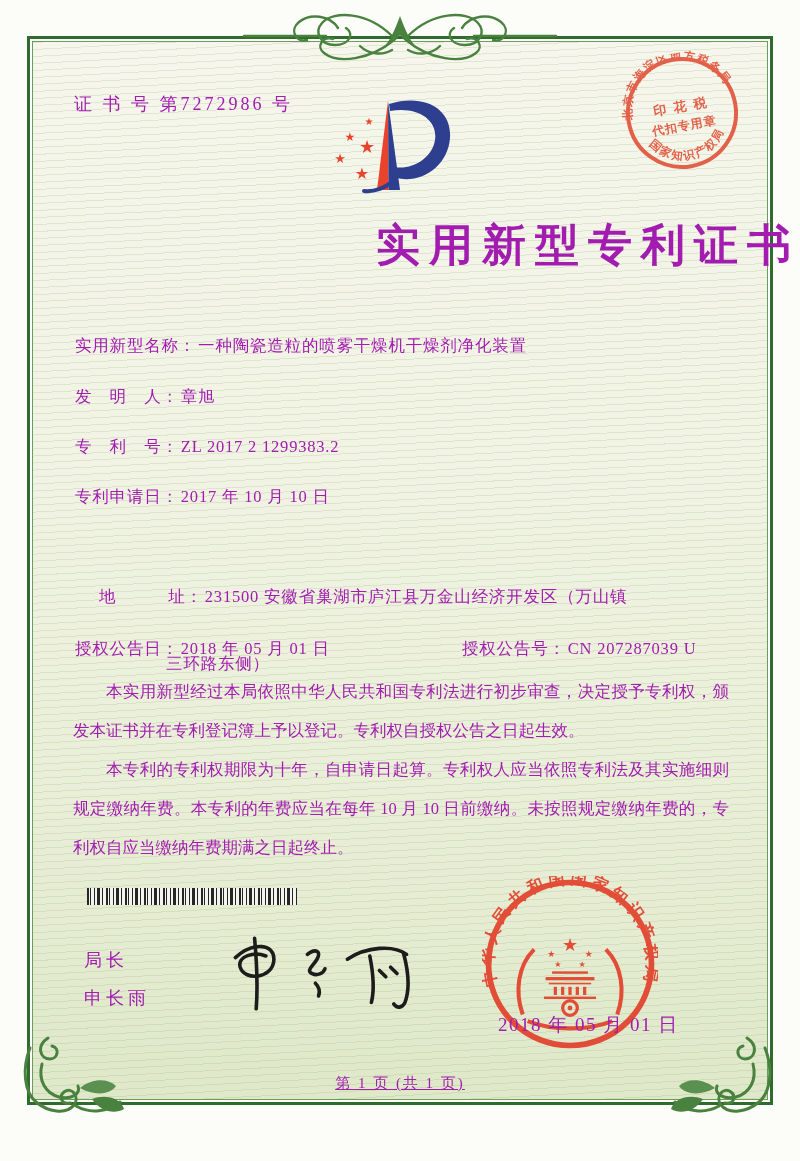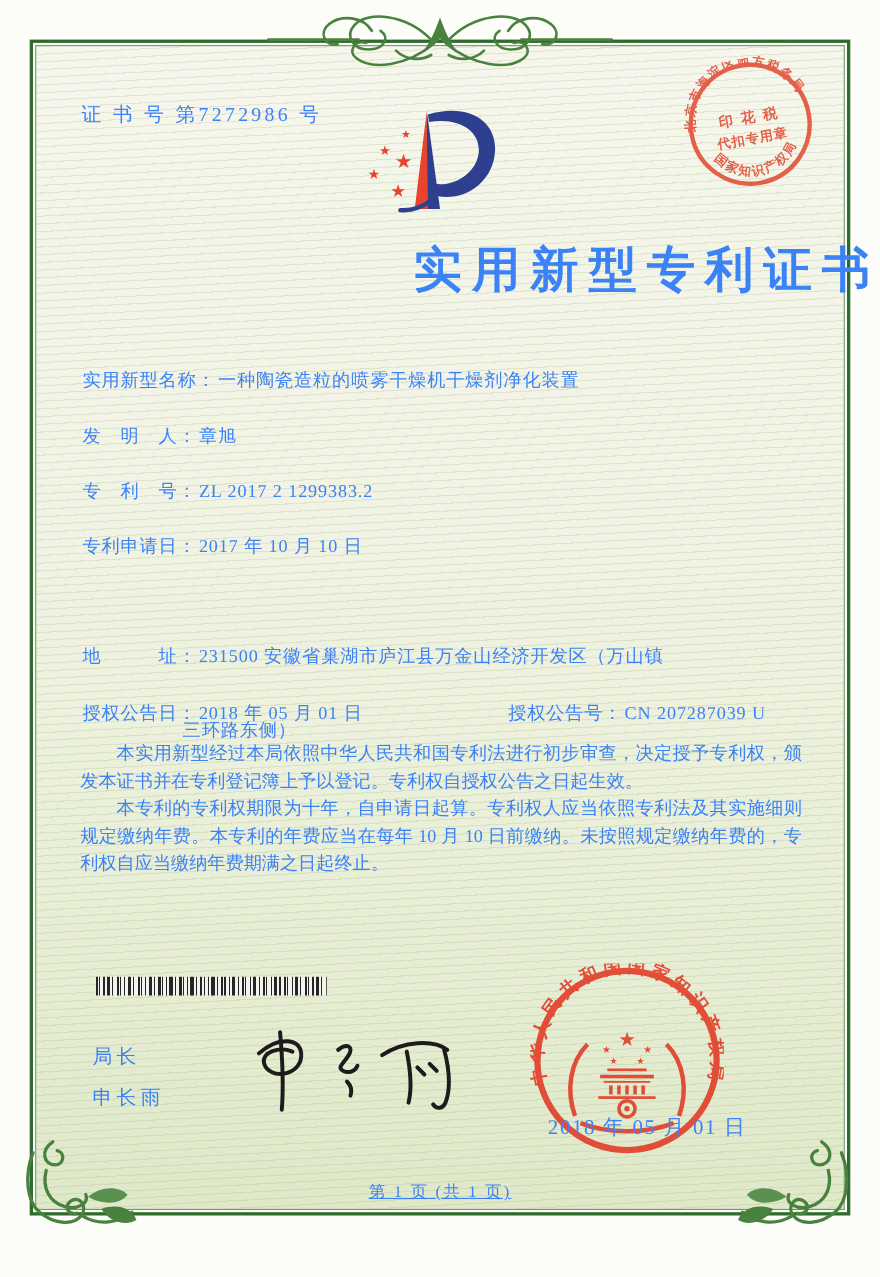--- a/index.html
+++ b/index.html
@@ -1,34 +1,34 @@
 <!DOCTYPE html>
 <html><head>
 <meta charset="utf-8">
 <style>
   html,body{margin:0;padding:0;background:#ffffff;}
   .page{position:relative;width:800px;height:1161px;background:#fcfcf9;overflow:hidden;
-        font-family:"Liberation Serif","DejaVu Serif",serif;color:#3b82f6;}
+        font-family:"Liberation Serif","DejaVu Serif",serif;color:#a21caf;}
   .abs{position:absolute;}
   
   .frame-outer{position:absolute;left:27px;top:36px;width:746px;height:1069px;
                box-sizing:border-box;border:3px solid #2e6b2c;}
   .frame-inner{position:absolute;left:2px;top:2px;right:2px;bottom:2px;
                border:1px solid #6c9a5f;
                background:
                  repeating-linear-gradient(177deg, rgba(140,170,105,0.20) 0 1px, rgba(0,0,0,0) 1px 7px),
                  linear-gradient(180deg,#f6f6ec 0%,#f1f3e4 40%,#e8eed6 75%,#dfe8c9 100%);}
   .cert-no{position:absolute;left:74px;top:92px;font-size:18px;letter-spacing:3px;}
   .title{position:absolute;left:0;top:216px;width:100%;text-align:right;
          font-size:44px;font-weight:600;letter-spacing:9px;}
   .field{position:absolute;left:75px;font-size:16.5px;letter-spacing:0.8px;white-space:nowrap;}
   .field .flabel{margin-right:2px;}
   .addr2{position:absolute;left:166px;font-size:16.5px;letter-spacing:0.8px;}
   .paras{position:absolute;left:73px;top:672px;width:656px;font-size:16.5px;
-         line-height:25px;text-align:justify;}
+         line-height:39px;text-align:justify;}
   .paras p{margin:0;text-indent:2em;}
   .barcode{position:absolute;left:87px;top:888px;width:210px;height:17px;
            background:repeating-linear-gradient(90deg,
              #262626 0 2px,#f4f4ee 2px 3px,#262626 3px 4px,#f4f4ee 4px 7px,
              #262626 7px 8px,#f4f4ee 8px 10px,#262626 10px 13px,#f4f4ee 13px 15px,
              #262626 15px 16px,#f4f4ee 16px 19px);}
   .sig-label{position:absolute;left:84px;font-size:18px;letter-spacing:4px;
              font-family:"Liberation Sans","DejaVu Sans",sans-serif;}
   .seal-wrap{position:absolute;left:482px;top:876px;width:176px;height:176px;opacity:0.9;}
   .stamp-wrap{position:absolute;left:622px;top:53px;width:120px;height:120px;
@@ -114,21 +114,21 @@
   </div>
   <div class="field" style="top:386px;">
     <span class="flabel">发　明　人：</span><span class="fvalue">章旭</span>
   </div>
   <div class="field" style="top:436px;">
     <span class="flabel">专　利　号：</span><span class="fvalue">ZL 2017 2 1299383.2</span>
   </div>
   <div class="field" style="top:486px;">
     <span class="flabel">专利申请日：</span><span class="fvalue">2017 年 10 月 10 日</span>
   </div>
-  <div class="field" style="top:586px;">
+  <div class="field" style="top:586px;margin-left:24px;">
     <span class="flabel">地　　　址：</span><span class="fvalue">231500 安徽省巢湖市庐江县万金山经济开发区（万山镇</span>
   </div>
   <div class="addr2" style="top:613px;margin-top:40px;">三环路东侧）</div>
   <div class="field" style="top:638px;">
     <span class="flabel">授权公告日：</span><span class="fvalue">2018 年 05 月 01 日</span>
   </div>
   <div class="field" style="left:462px;top:638px;">
     <span class="flabel">授权公告号：</span><span class="fvalue">CN 207287039 U</span>
   </div>
 

